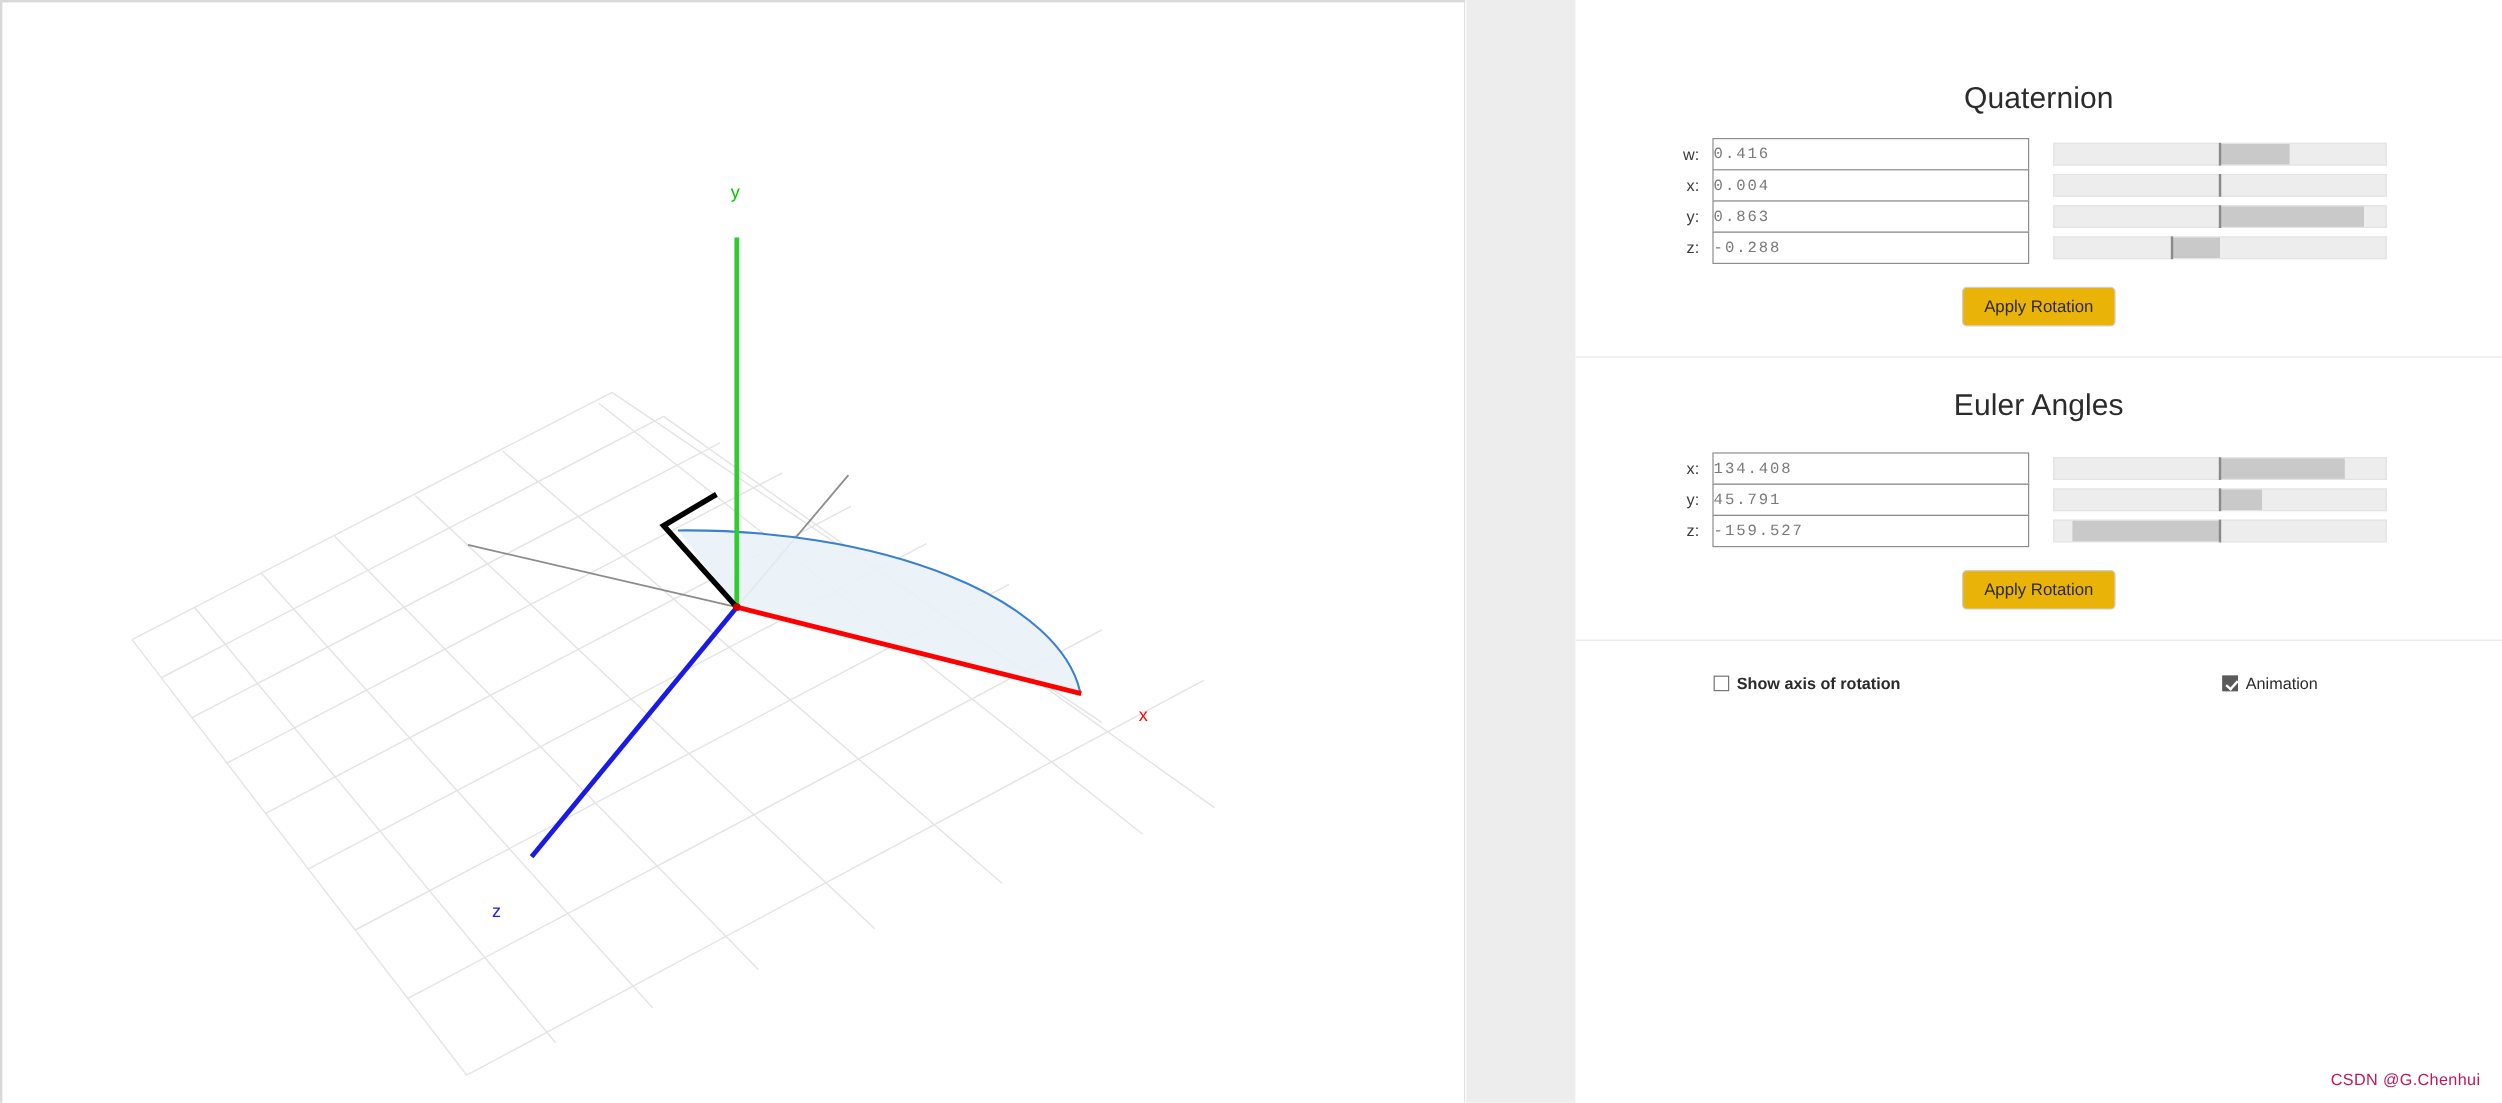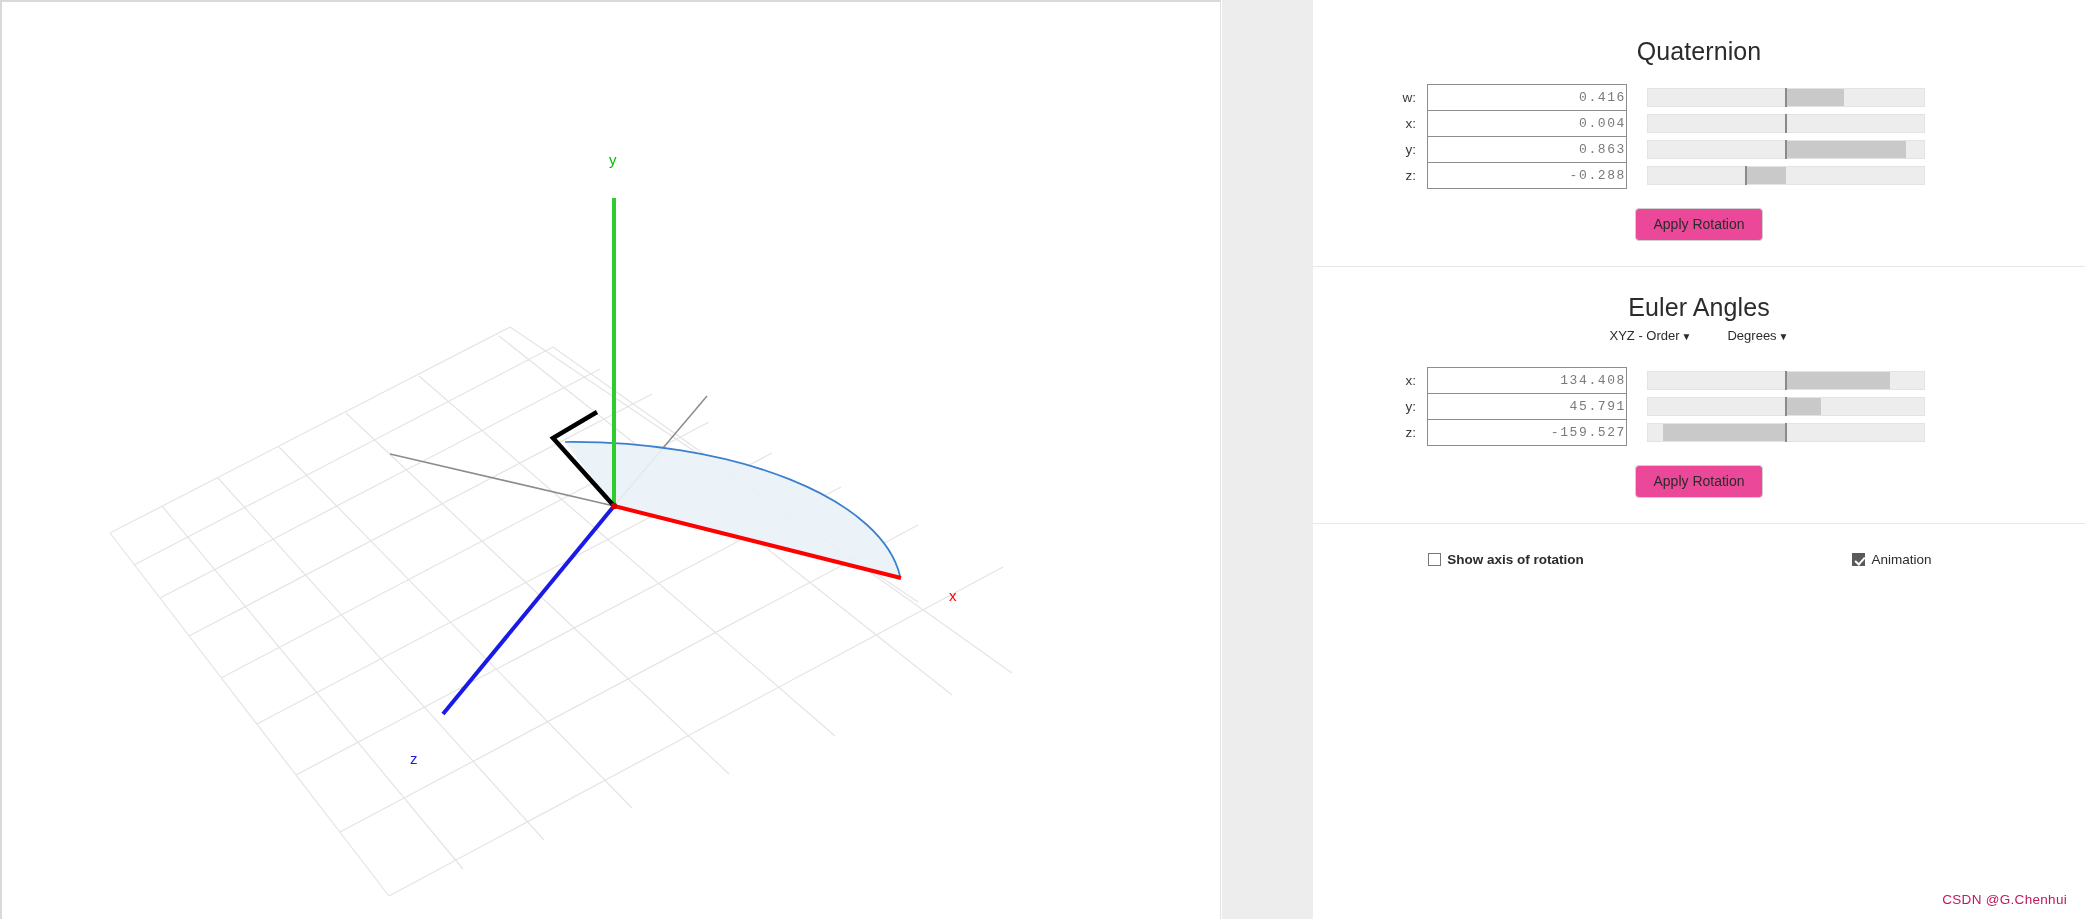--- a/index.html
+++ b/index.html
@@ -93,28 +93,28 @@
   }
   .row-label {
     width: 114px;
     text-align: right;
     padding-right: 11px;
     font-size: 13.5px;
     color: #3a3a3a;
     flex: 0 0 auto;
   }
   .num-input {
-    width: 200px;
+    width: 264px;
     height: 27px;
     border: 1px solid #8d8d8d;
     background: #ffffff;
     font-family: "Liberation Mono", monospace;
     font-size: 13px;
     color: #7a7a7a;
-    text-align: right;
+    text-align: left;
     line-height: 25px;
     flex: 0 0 auto;
     letter-spacing: 1.6px;
     overflow: hidden;
     white-space: nowrap;
   }
   .slider-wrap {
     margin-left: 20px;
     width: 278px;
     height: 19px;
@@ -141,21 +141,21 @@
     height: 19px;
     background: #8a8a8a;
   }
 
   .btn-row { text-align: center; }
   .apply-btn {
     display: inline-block;
     padding: 7px 17px 8px;
     border: 1px solid #cfcfcf;
     border-radius: 4px;
-    background: #ec4899;
+    background: #eab308;
     font-size: 14px;
     color: #2b2b2b;
     cursor: pointer;
     font-family: "Liberation Sans", sans-serif;
   }
 
   
   .check-area {
     display: flex;
     align-items: center;
@@ -255,21 +255,21 @@
         <text class="axis-label" x="947" y="599" fill="#ff0000">x</text>
         <text class="axis-label" x="408" y="762" fill="#2020ee">z</text>
       </g>
     </svg>
   </div>
 
   <div id="gutter"></div>
 
   <div id="panel">
 
-    <div class="section" style="padding-top:37px;">
+    <div class="section" style="padding-top:24px;margin-top:44px;">
       <h2 class="section-title">Quaternion</h2>
 
       <div class="rows" style="margin-top:18px;">
 
         <div class="row">
           <span class="row-label">w:</span>
           <div class="num-input">0.416</div>
           <div class="slider-wrap">
             <div class="track"></div>
             <div class="fill" style="left:50%; width:20.8%;"></div>
@@ -312,23 +312,20 @@
       <div class="btn-row" style="margin-top:20px;">
         <span class="apply-btn">Apply Rotation</span>
       </div>
     </div>
 
     <div class="divider" style="margin-top:25px;"></div>
 
     <div class="section" style="padding-top:26px;">
       <h2 class="section-title">Euler Angles</h2>
 
-      <div class="section-subtitle">
-        <span class="sel"><span>XYZ - Order</span><span class="caret">▼</span></span><span class="sel"><span>Degrees</span><span class="caret">▼</span></span>
-      </div>
 
       <div class="rows" style="margin-top:24px;">
 
         <div class="row">
           <span class="row-label">x:</span>
           <div class="num-input">134.408</div>
           <div class="slider-wrap">
             <div class="track"></div>
             <div class="fill" style="left:50%; width:37.3%;"></div>
             <div class="thumb" style="left:calc(50% - 1px);"></div>

